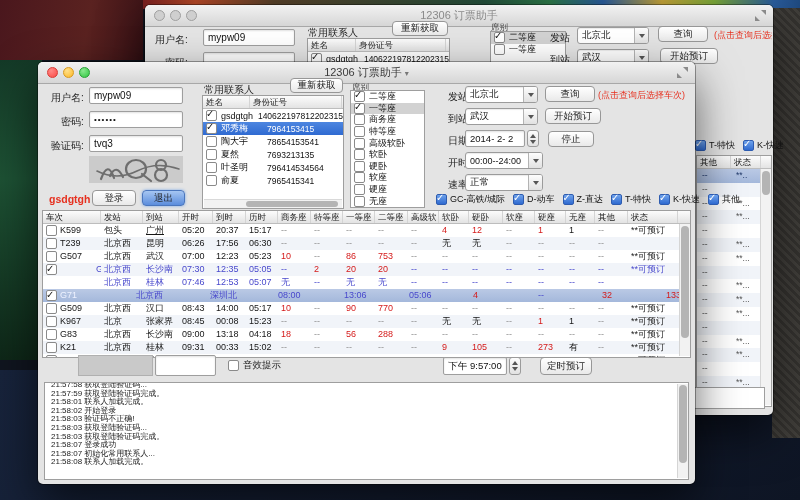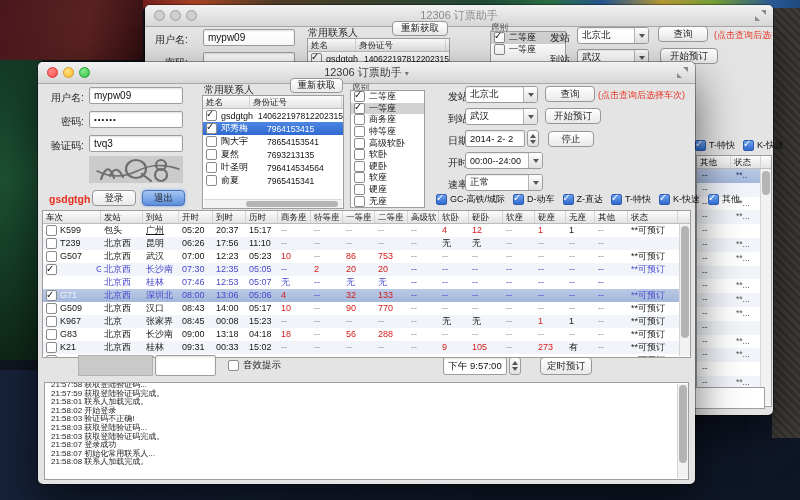--- a/index.html
+++ b/index.html
@@ -77,21 +77,21 @@
   .c-row.sel{background:linear-gradient(#4d86e0,#2f6ad1);color:#fff;}
   
   .s-row{display:flex;align-items:center;height:11.6px;font-size:9px;color:#111;padding-left:3px;gap:4px;}
   .s-row.hl{background:#d2d2d2;}
   
   .filters{position:absolute;display:flex;align-items:center;gap:8px;font-size:9px;color:#111;}
   .filters .f{display:flex;align-items:center;gap:3px;white-space:nowrap;}
   
   .tt-row{display:flex;height:13px;line-height:13px;font-size:9px;white-space:nowrap;}
   .tt-row.alt{background:#f1f4f9;}
-  .tt-row.sel{background:linear-gradient(#bac9e5,#a4b8db);}
+  .tt-row.sel{background:linear-gradient(#bac9e5,#a4b8db);gap:32px;}
   .td{padding-left:3px;box-sizing:border-box;overflow:hidden;flex:none;}
   .td.first{display:flex;align-items:center;gap:3px;}
   .th{padding-left:3px;box-sizing:border-box;border-right:1px solid #d4d4d4;overflow:hidden;flex:none;}
   .t-k{color:#161616;} .t-g{color:#909090;} .t-r{color:#d41a1a;} .t-b{color:#4848cc;} .t-w{color:#eef2ff;}
   
   .log-line{font-size:8px;line-height:8.6px;color:#222;white-space:nowrap;}
   .red{color:#e6301f;}
   
   .mini-row{display:flex;height:13.8px;line-height:13.8px;font-size:8.5px;color:#555;}
   .mini-row.sel{background:linear-gradient(#bac9e5,#a4b8db);color:#223a6a;}
@@ -497,21 +497,21 @@
           </div>
           <div class="tt-row alt">
             <span class="td t-k first" style="width: 58px;">
               <span class="cb"></span>
               <span class="t-k">T239</span>
             </span>
             <span class="td t-k" style="width: 42px;">北京西</span>
             <span class="td t-k" style="width: 36px;">昆明</span>
             <span class="td t-k" style="width: 34px;">06:26</span>
             <span class="td t-k" style="width: 33px;">17:56</span>
-            <span class="td t-k" style="width: 32px;">11:10</span>
+            <span class="td t-k" style="width: 32px;">06:30</span>
             <span class="td t-g" style="width: 33px;">--</span>
             <span class="td t-g" style="width: 32px;">--</span>
             <span class="td t-g" style="width: 32px;">--</span>
             <span class="td t-g" style="width: 33px;">--</span>
             <span class="td t-g" style="width: 31px;">--</span>
             <span class="td t-k" style="width: 30px;">无</span>
             <span class="td t-k" style="width: 34px;">无</span>
             <span class="td t-g" style="width: 32px;">--</span>
             <span class="td t-g" style="width: 31px;">--</span>
             <span class="td t-g" style="width: 29px;">--</span>

